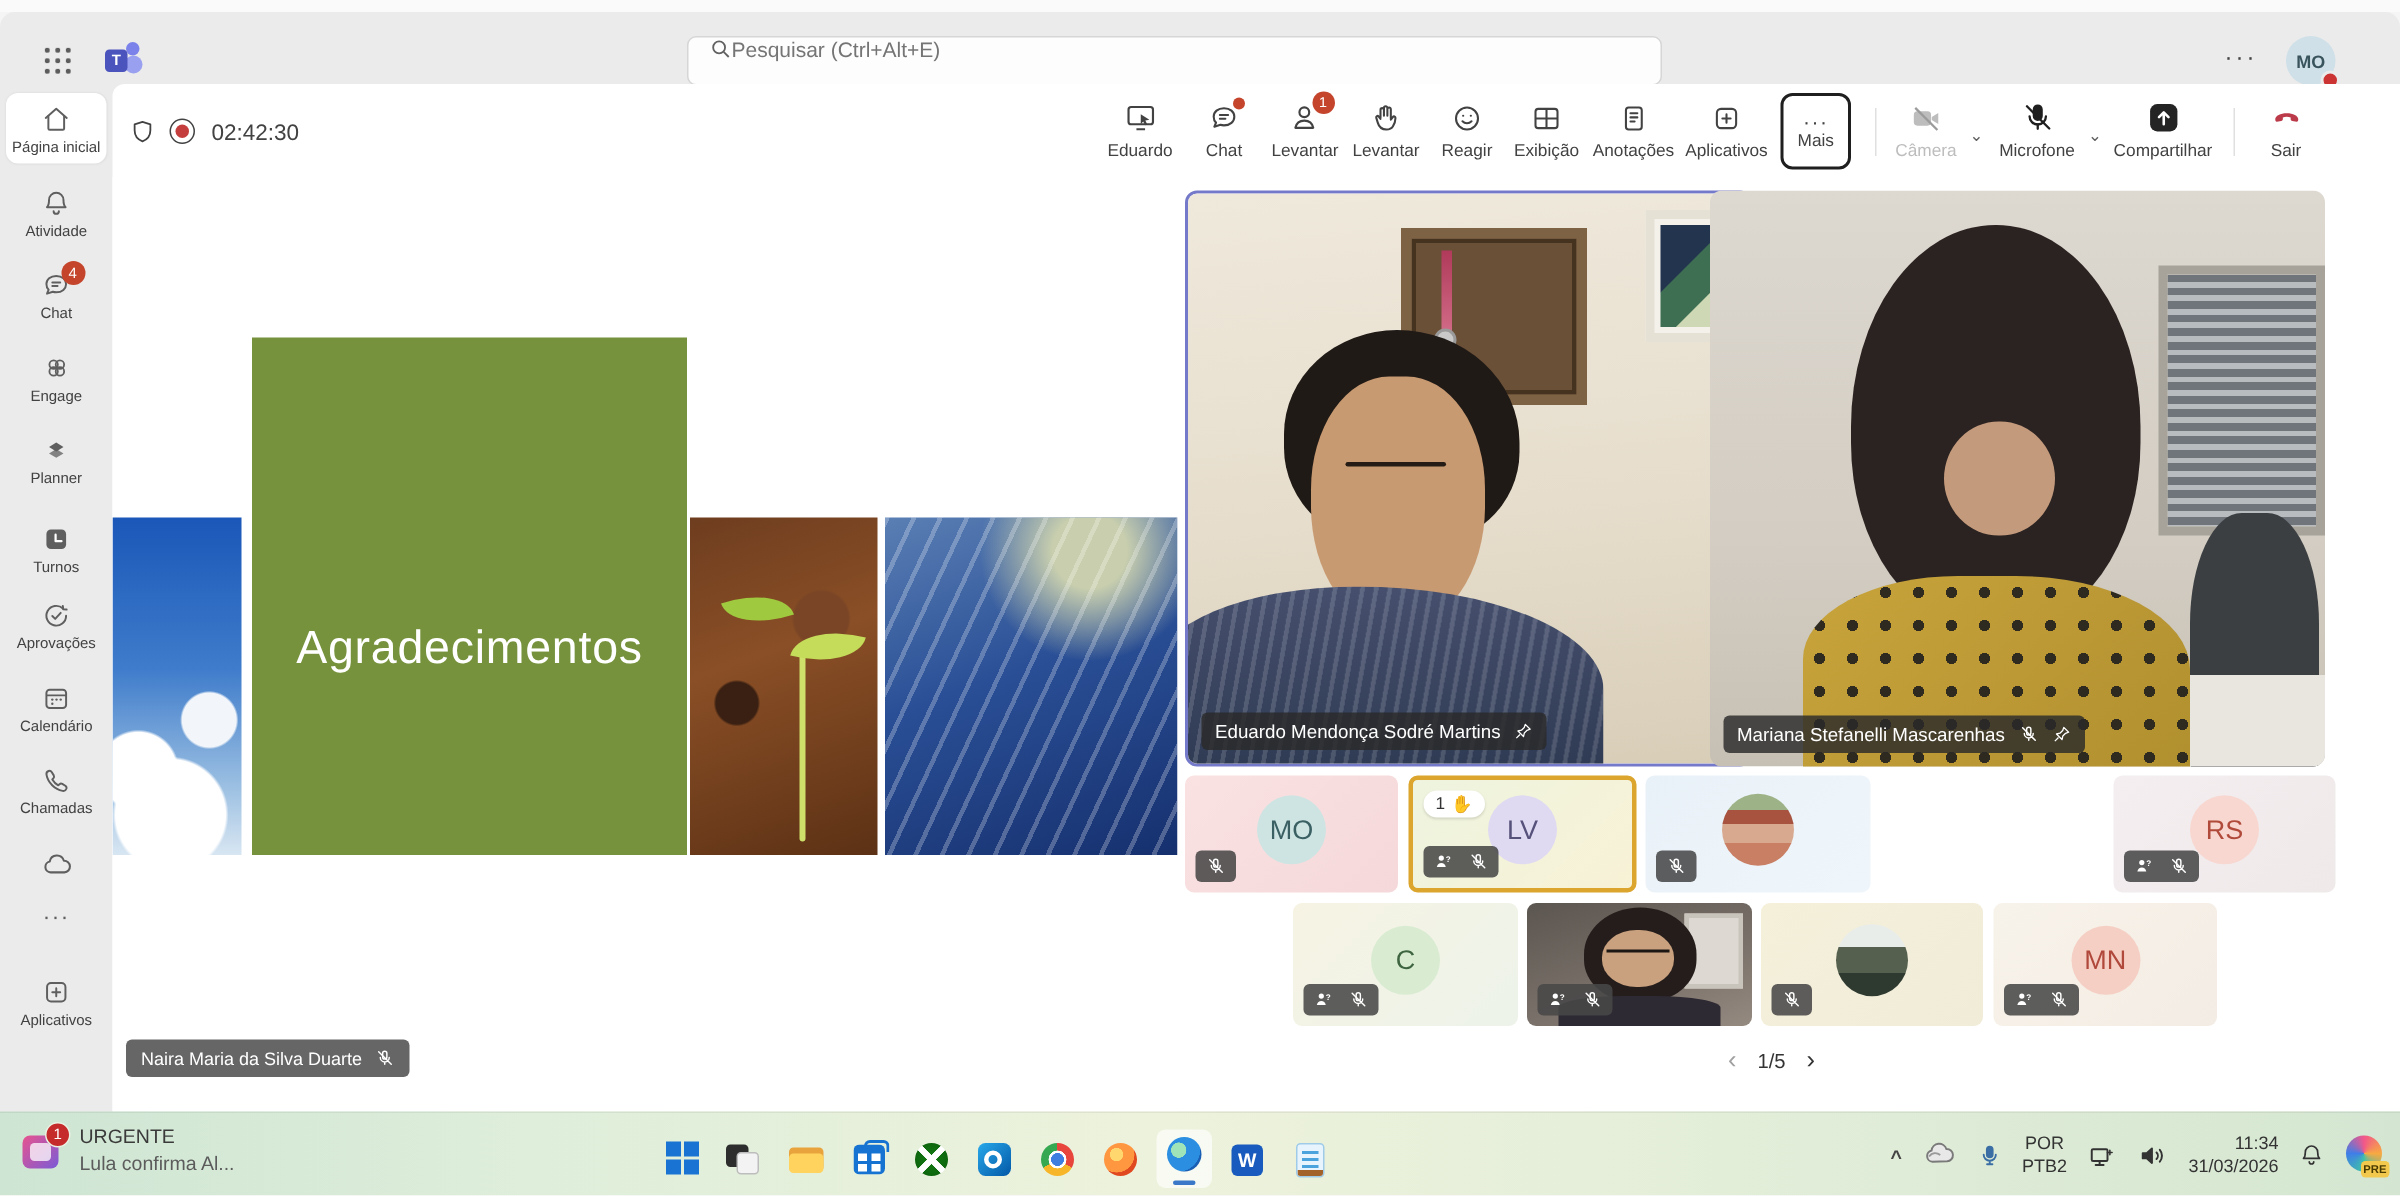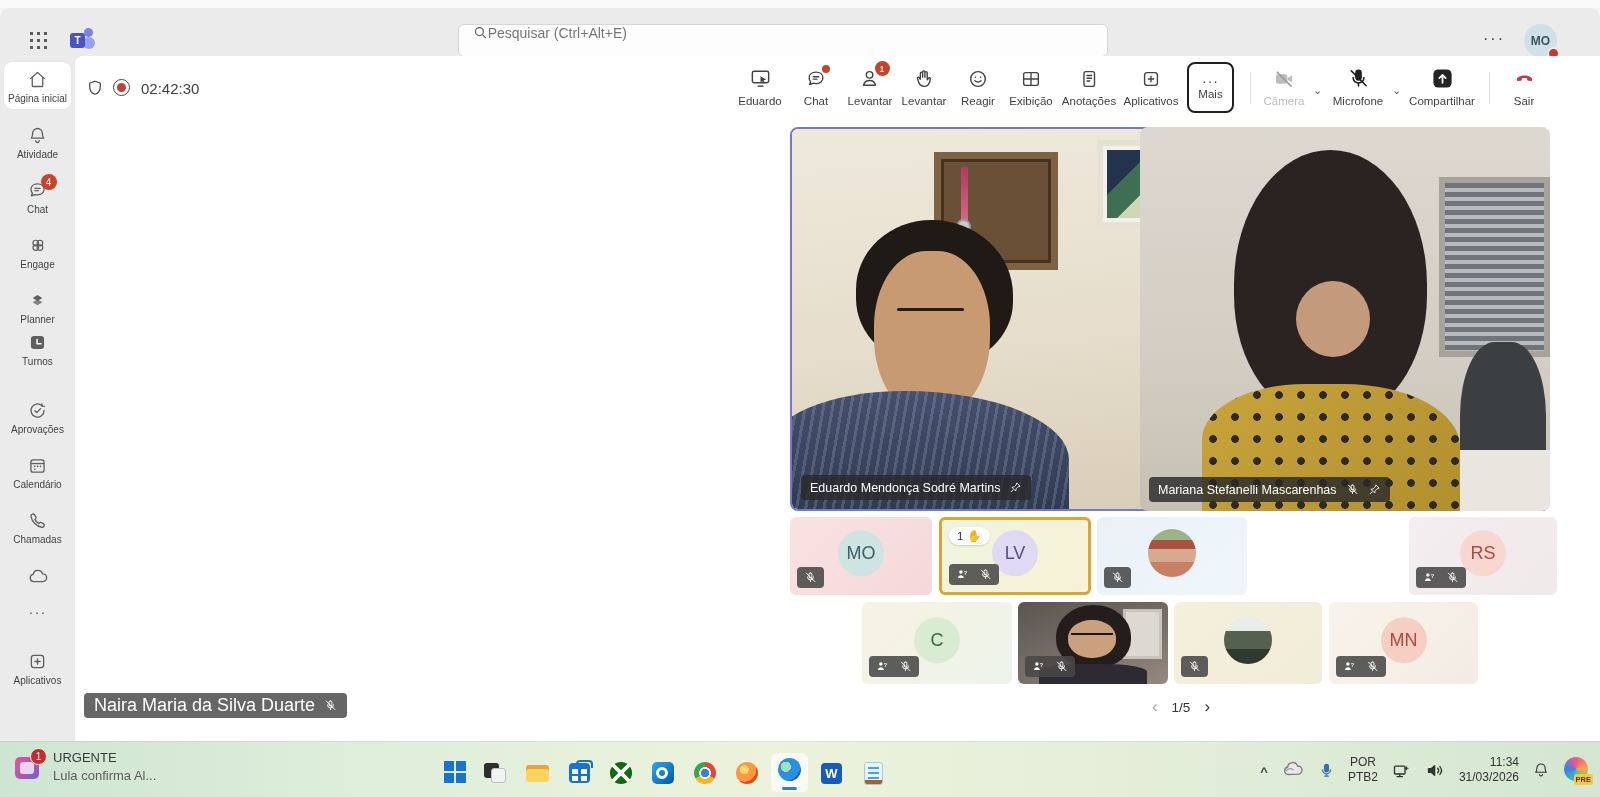--- a/index.html
+++ b/index.html
@@ -64,21 +64,21 @@
     background: radial-gradient(circle at 70% 30%, #7a4526 0 10%, transparent 11%),
                 radial-gradient(circle at 25% 55%, #3a2012 0 9%, transparent 10%),
                 linear-gradient(160deg,#6e3d1f 0%, #8a4f26 40%, #5c3115 100%); }
   .sprout-stem { position:absolute; left:58%; top:38%; width:4px; height:58%; background:#cfe06a; border-radius:2px; }
   .sprout-l1 { position:absolute; left:18%; top:22%; width:44px; height:22px; background:#9fc93e; border-radius:0 100% 0 100%; transform:rotate(-18deg); }
   .sprout-l2 { position:absolute; left:55%; top:33%; width:46px; height:24px; background:#c4dc5a; border-radius:100% 0 100% 0; transform:rotate(14deg); }
   .img-water { position:absolute; left:515px; top:227px; width:195px; height:225px;
     background: repeating-linear-gradient(115deg, rgba(255,255,255,.25) 0 3px, transparent 3px 16px),
                 radial-gradient(circle at 70% 10%, #c9cfae 0 10%, transparent 30%),
                 linear-gradient(160deg,#5a7fb4 0%, #2a4f96 45%, #16306e 100%); }
-  .presenter-label { position:absolute; left:84px; top:693px; height:25px; background:rgba(92,92,92,.94); border-radius:4px; display:flex; align-items:center; gap:9px; padding:0 10px; color:#fff; font-size:18px; }
+  .presenter-label { position:absolute; left:84px; top:693px; height:25px; background:rgba(92,92,92,.94); border-radius:4px; display:flex; align-items:center; gap:9px; padding:0 10px; color:#fff; font-size:12px; }
 
   
   .vtile { position:absolute; top:127px; height:384px; border-radius:8px; overflow:hidden; cursor:pointer;text-align:center; }
   .vtile.speaking { border:2.5px solid #7579c9; box-shadow:0 0 0 1px #fff inset; }
   .name-label { position:absolute; left:9px; bottom:9px; height:25px; background:rgba(42,42,42,.82); border-radius:4px; display:flex; align-items:center; gap:9px; padding:0 9px; color:#fff; font-size:12.5px; z-index:5; }
   
   .ed-bg { position:absolute; inset:0; background:linear-gradient(175deg,#efe9dc 0%,#e6ddcc 55%,#d8ceb8 100%); }
   .ed-shelf { position:absolute; left:38%; top:6%; width:33%; height:31%; background:#6b5038; border:7px solid #7d6244; box-shadow:inset 0 0 0 3px #46331f; }
   .ed-medal-r { position:absolute; left:18%; top:8%; width:7px; height:52%; background:linear-gradient(180deg,#b03a5a,#d06a86); }
   .ed-medal-c { position:absolute; left:14%; top:58%; width:15px; height:15px; border-radius:50%; background:#c9c9c9; border:2px solid #9a9a9a; }
@@ -243,21 +243,21 @@
     </div>
     <div class="rail-item" style="top:227px">
       <span class="ric">
           <svg width="21" height="21" viewBox="0 0 24 24" fill="#5f5f5f">
             <path d="M6.5 9.2l5.5-3.4 5.5 3.4-5.5 3.4z"></path>
             <path d="M6.5 14l5.5-3.4 5.5 3.4-5.5 3.4z" opacity=".75"></path>
           </svg>
         </span>
       <span class="rlbl">Planner</span>
     </div>
-    <div class="rail-item" style="top:269px">
+    <div class="rail-item" style="top:286px">
       <span class="ric">
           <svg width="21" height="21" viewBox="0 0 24 24">
             <rect x="4.5" y="4.5" width="15" height="15" rx="3.5" fill="#5f5f5f"></rect>
             <path d="M11.5 8.5v5h4.5" stroke="#fff" stroke-width="1.7" fill="none" stroke-linecap="round" stroke-linejoin="round"></path>
           </svg>
         </span>
       <span class="rlbl">Turnos</span>
     </div>
     <div class="rail-item" style="top:337px">
       <span class="ric">
@@ -439,20 +439,32 @@
   <span class="vdiv" style="left:1489px"></span>
   <div class="tb" style="left:1496px">
     <span class="ticn hang">
         <svg width="30" height="23" viewBox="0 0 30 24">
           <path d="M15 8c-5.5 0-10 2.3-10 5.2 0 1.2.5 2.4 1.5 2.2l3.7-.6c.9-.1 1.4-.8 1.4-1.7v-1.4c1-.3 2.1-.5 3.4-.5s2.4.2 3.4.5v1.4c0 .9.5 1.6 1.4 1.7l3.7.6c1 .2 1.5-1 1.5-2.2C25 10.3 20.5 8 15 8z" fill="#bc3b4a"></path>
         </svg>
       </span>
     <span>Sair</span>
   </div>
 
+  <div class="share-region">
+    <div class="img-sky"></div>
+    <div class="green-rect">
+      <span class="slide-title">Agradecimentos</span>
+    </div>
+    <div class="img-sprout">
+      <i class="sprout-stem" style="position:absolute"></i>
+      <i class="sprout-l1" style="position:absolute"></i>
+      <i class="sprout-l2" style="position:absolute"></i>
+    </div>
+    <div class="img-water"></div>
+  </div>
   <div class="presenter-label">
     <span>Naira Maria da Silva Duarte</span>
     <svg width="13" height="13" viewBox="0 0 24 24" fill="none" stroke="#fff" stroke-width="1.8" stroke-linecap="round">
         <rect x="9.4" y="3.5" width="5.2" height="9.5" rx="2.6"></rect>
         <path d="M6.5 11a5.5 5.5 0 0 0 11 0M12 16.5v3M4.5 4l15.5 15.5"></path>
       </svg>
   </div>
 
   <div class="vtile speaking" style="left:790px;width:378px">
     <div class="ed-bg"></div>

